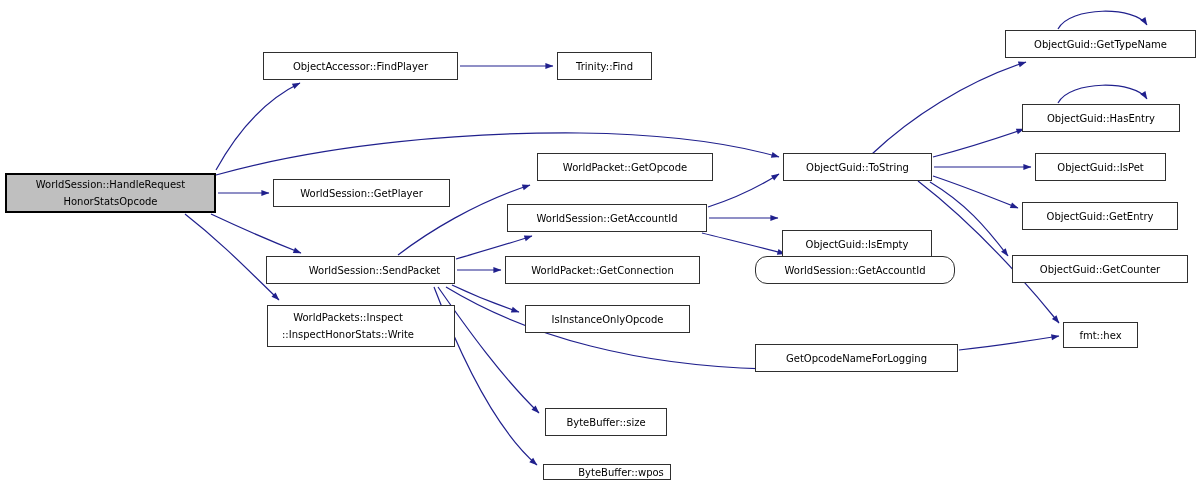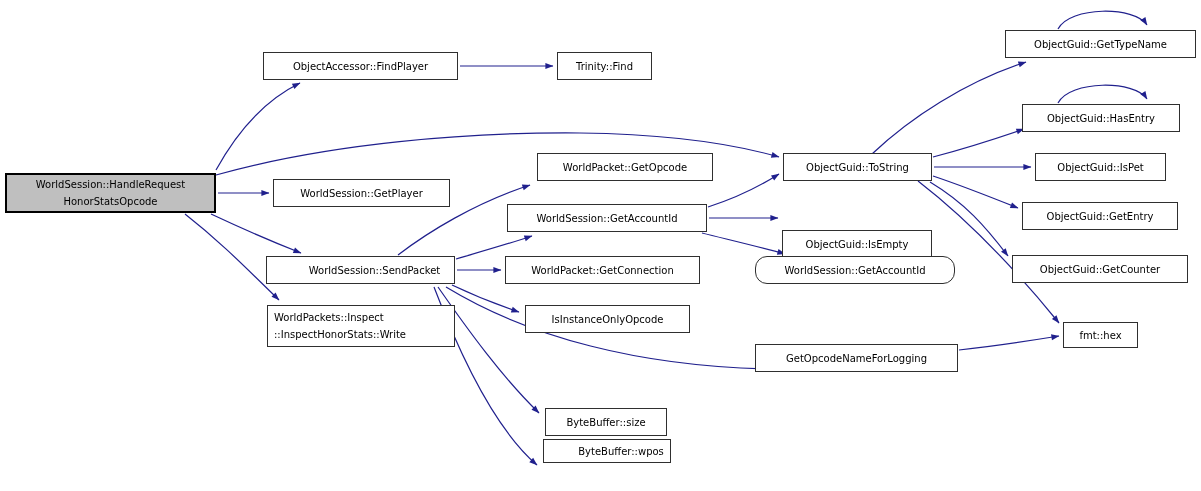--- a/index.html
+++ b/index.html
@@ -17,21 +17,21 @@
   .node{
     position:absolute; box-sizing:border-box;
     background:var(--node-fill); border:1px solid var(--node-border);
     color:var(--text); font-size:10px; line-height:17px;
     display:flex; align-items:center; justify-content:center;
     text-align:center; white-space:pre-line; cursor:pointer;
   }
   .node.main{
     background:var(--main-fill); border:2px solid var(--main-border); cursor:default;
   }
-  .node.left{justify-content:flex-start; text-align:left; padding-left:6px;}
+  .node.left{justify-content:flex-start; text-align:center; padding-left:14px;}
 </style>
 </head>
 <body>
 
 <div id="graph">
   <svg id="edge-layer" width="1201" height="491" viewBox="0 0 1201 491" xmlns="http://www.w3.org/2000/svg">
     <defs>
       <marker id="arrowhead" viewBox="0 0 10 10" refX="9.5" refY="5" markerWidth="11" markerHeight="8" markerUnits="userSpaceOnUse" orient="auto">
         <path id="arrowhead-path" d="M 0 1.3 L 10 5 L 0 8.7 z"></path>
       </marker>
@@ -68,21 +68,21 @@
     <div class="node" style="left: 557px; top: 52px; width: 95px; height: 28px;">Trinity::Find</div>
     <div class="node" style="left: 273px; top: 179px; width: 177px; height: 28px;">WorldSession::GetPlayer</div>
     <div class="node" style="left: 266px; top: 256px; width: 189px; height: 28px; padding-left: 28px;">WorldSession::SendPacket</div>
     <div class="node left" style="left: 267px; top: 305px; width: 188px; height: 42px;">WorldPackets::Inspect
 ::InspectHonorStats::Write</div>
     <div class="node" style="left: 537px; top: 153px; width: 176px; height: 28px;">WorldPacket::GetOpcode</div>
     <div class="node" style="left: 507px; top: 204px; width: 200px; height: 28px;">WorldSession::GetAccountId</div>
     <div class="node" style="left: 505px; top: 256px; width: 195px; height: 28px;">WorldPacket::GetConnection</div>
     <div class="node" style="left: 525px; top: 305px; width: 165px; height: 28px; text-align: right;">IsInstanceOnlyOpcode</div>
     <div class="node" style="left: 545px; top: 408px; width: 122px; height: 28px;">ByteBuffer::size</div>
-    <div class="node" style="left: 543px; top: 439px; width: 128px; height: 24px; padding-left: 28px;">ByteBuffer::wpos</div>
+    <div class="node" style="left: 543px; top: 464px; width: 128px; height: 16px; padding-left: 28px;">ByteBuffer::wpos</div>
     <div class="node" style="left: 755px; top: 344px; width: 203px; height: 28px;">GetOpcodeNameForLogging</div>
     <div class="node" style="left: 783px; top: 153px; width: 149px; height: 28px;">ObjectGuid::ToString</div>
     <div class="node" style="left: 782px; top: 204px; width: 150px; height: 28px; margin-top: 26px;">ObjectGuid::IsEmpty</div>
     <div class="node" style="left: 755px; top: 256px; width: 200px; height: 28px; border-radius: 12px;">WorldSession::GetAccountId</div>
     <div class="node" style="left: 1005px; top: 30px; width: 191px; height: 28px;">ObjectGuid::GetTypeName</div>
     <div class="node" style="left: 1022px; top: 104px; width: 158px; height: 28px; text-align: right;">ObjectGuid::HasEntry</div>
     <div class="node" style="left: 1035px; top: 153px; width: 131px; height: 28px;">ObjectGuid::IsPet</div>
     <div class="node" style="left: 1022px; top: 202px; width: 156px; height: 28px;">ObjectGuid::GetEntry</div>
     <div class="node" style="left: 1012px; top: 255px; width: 176px; height: 28px;">ObjectGuid::GetCounter</div>
     <div class="node" style="left: 1063px; top: 322px; width: 75px; height: 26px;">fmt::hex</div>

